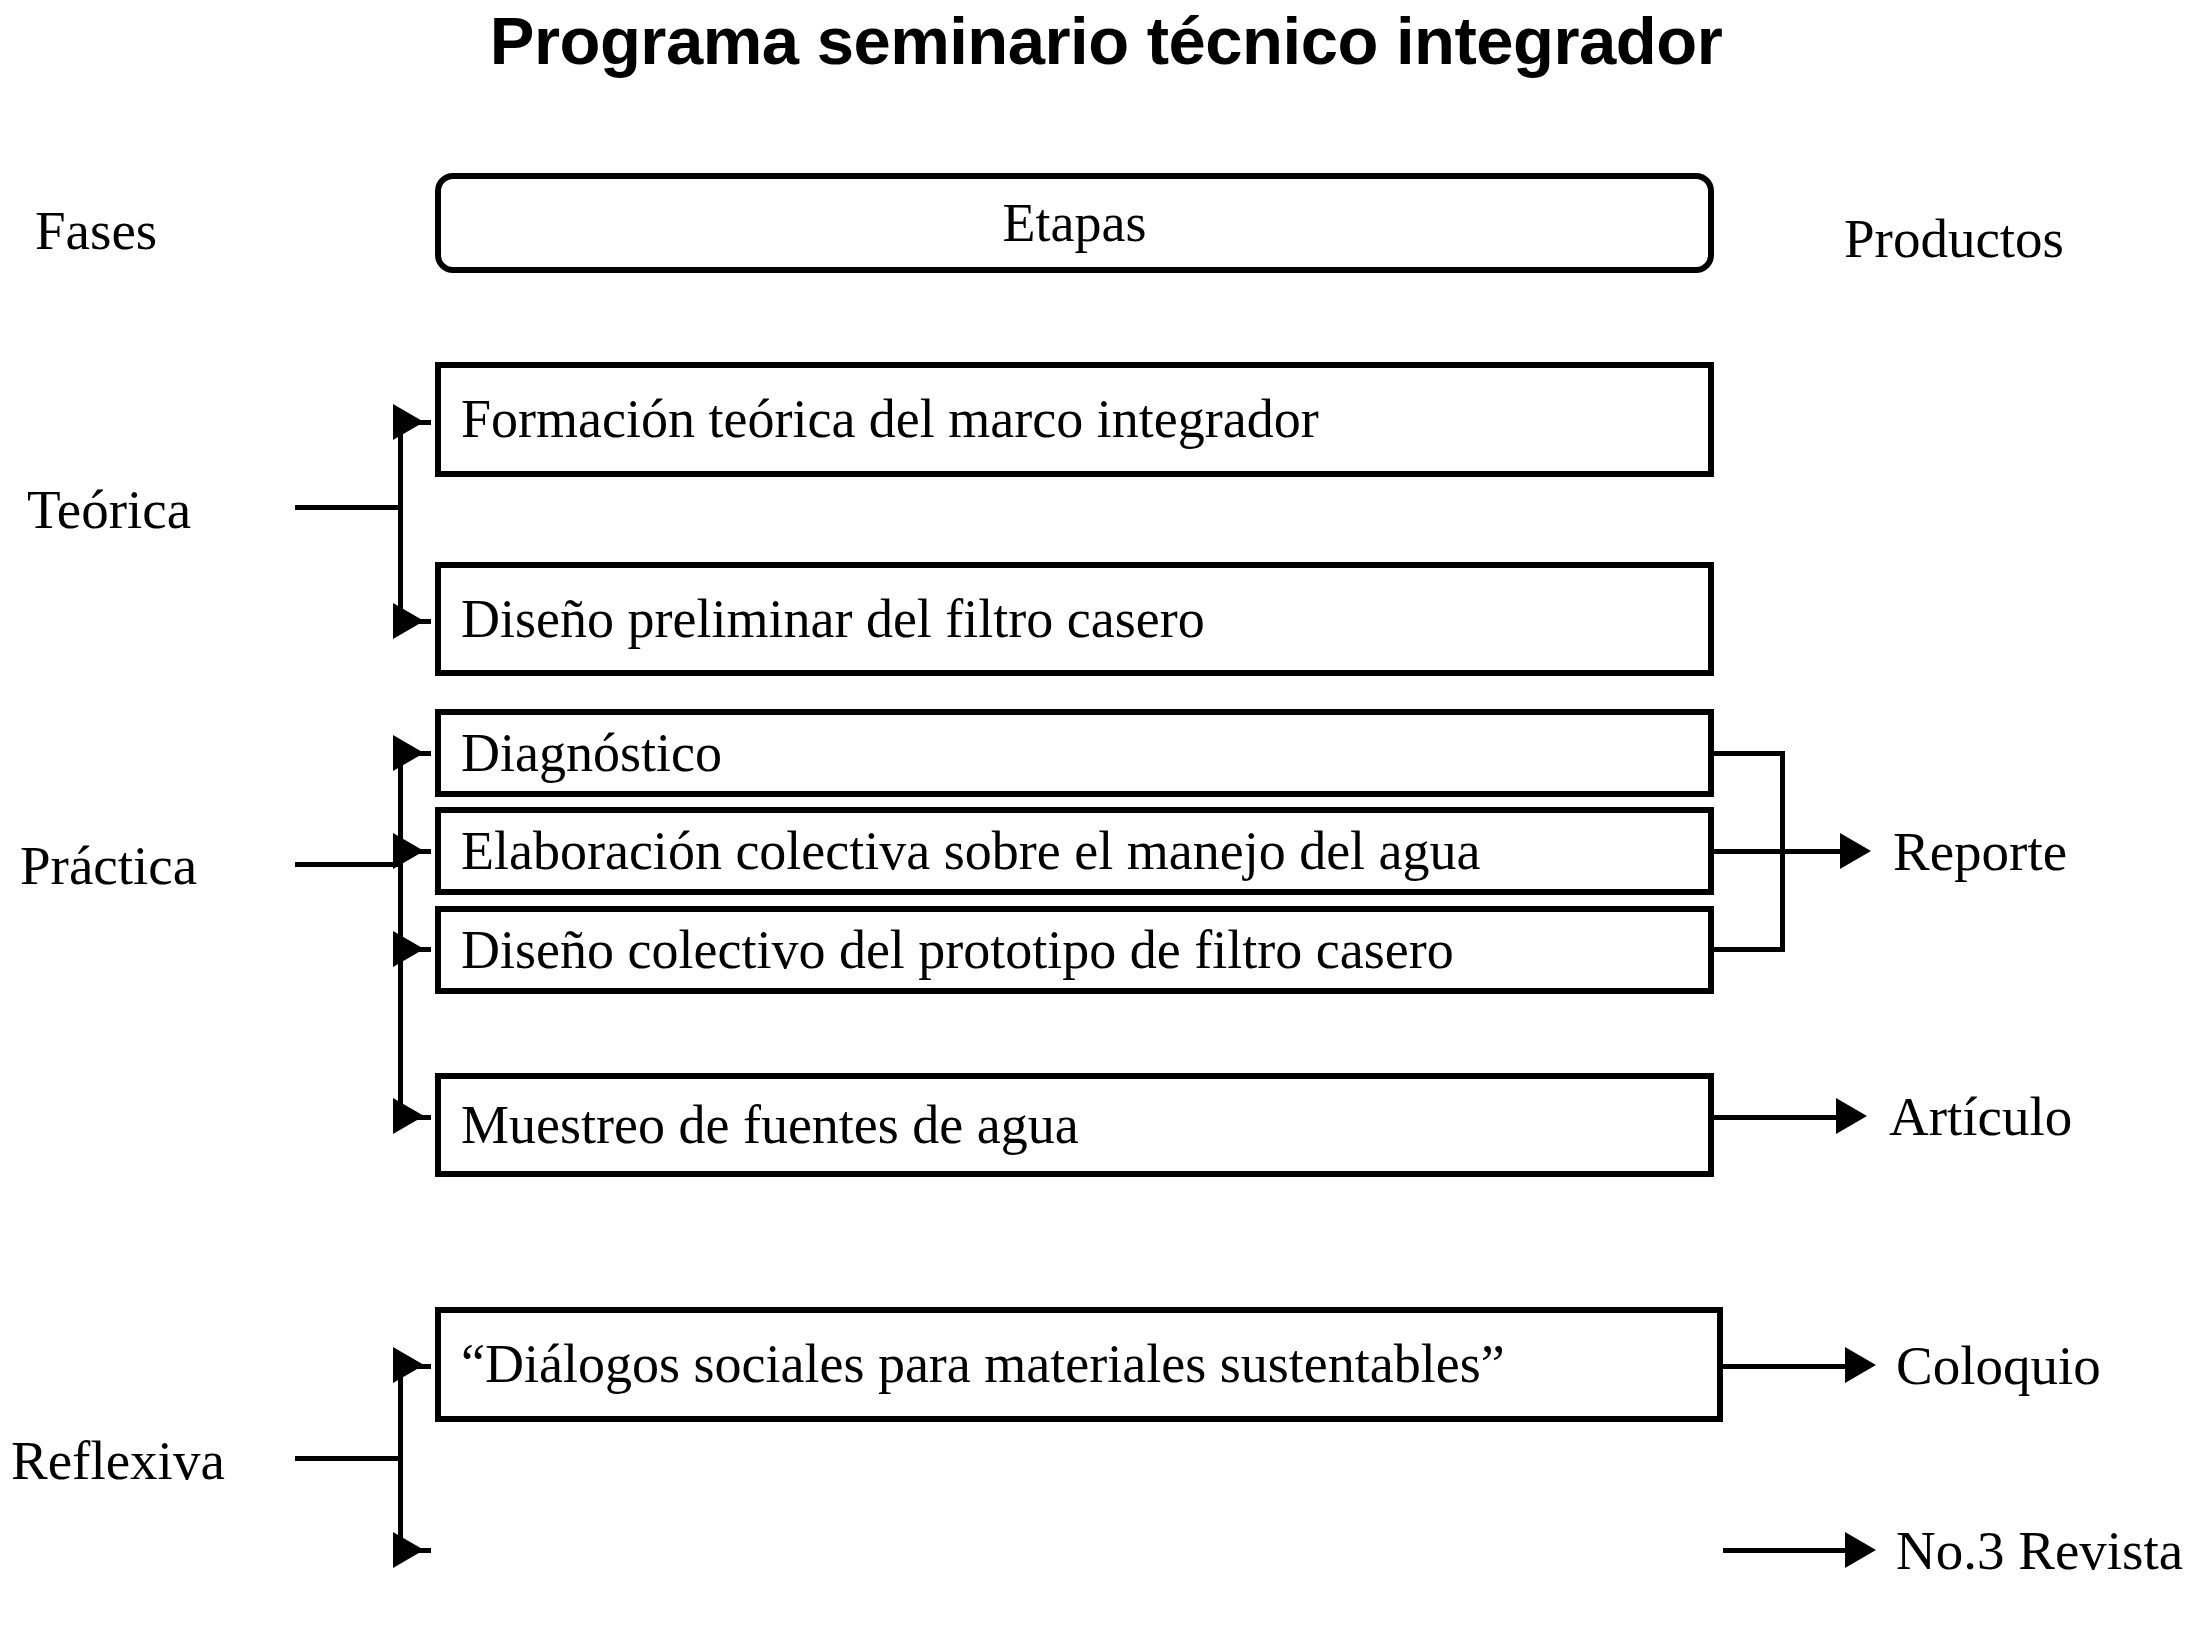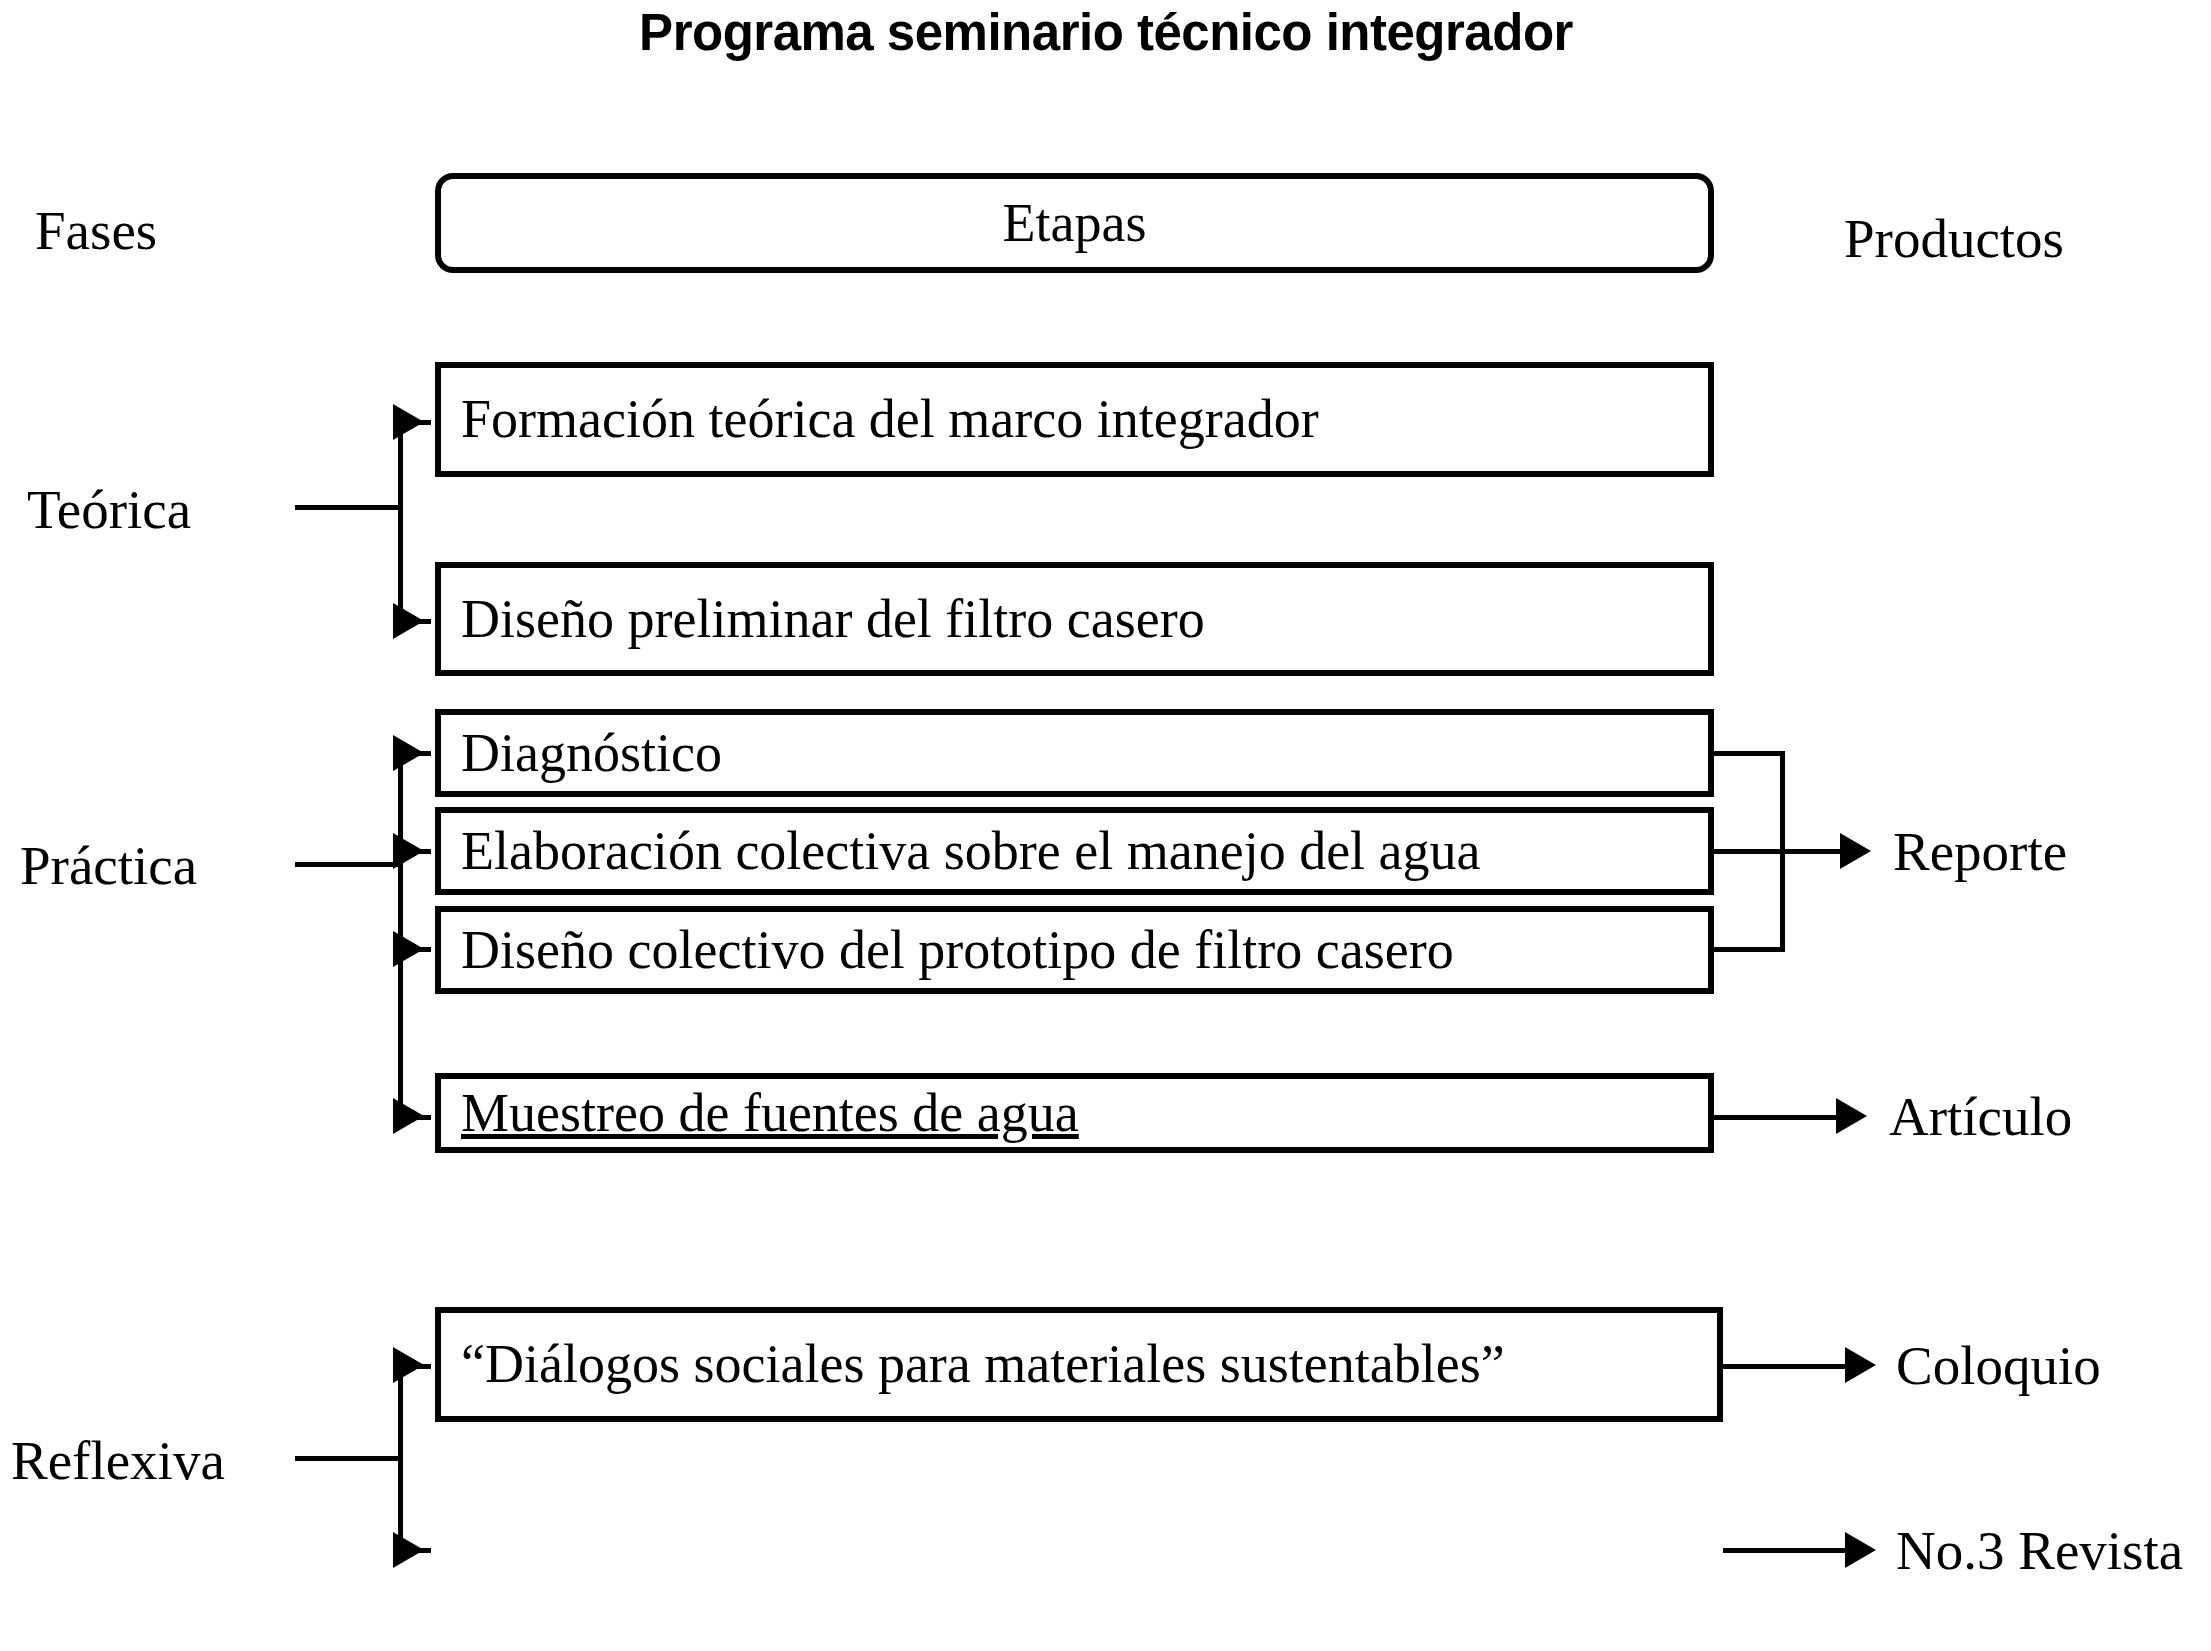--- a/index.html
+++ b/index.html
@@ -11,21 +11,21 @@
     -webkit-font-smoothing:antialiased;
   }
   #stage{position:absolute;left:0;top:0;width:2212px;height:1652px;}
 
   
   .title{
     position:absolute;left:0;top:7.3px;width:2212px;
     text-align:center;
     font-family:"Liberation Sans","DejaVu Sans",sans-serif;
     font-weight:bold;
-    font-size:51px;
+    font-size:67px;
     letter-spacing:-0.5px;
     line-height:1.0;
     white-space:nowrap;
   }
 
   
   .box{
     position:absolute;
     border:6.4px solid #000000;
     background:#ffffff;
@@ -115,21 +115,21 @@
   </div>
 
   <div class="box" style="left:435px;top:906px;width:1279px;height:88px;">
     <span class="box-label">Diseño colectivo del prototipo de filtro casero</span>
   </div>
 
   <div class="box" style="left:435px;top:807px;width:1279px;height:88px;">
     <span class="box-label">Elaboración colectiva sobre el manejo del agua</span>
   </div>
 
-  <div class="box" style="left:435px;top:1073px;width:1279px;height:80px;text-decoration:underline;">
+  <div class="box" style="left:435px;top:1073px;width:1279px;height:104px;">
     <span class="box-label">Muestreo de fuentes de agua</span>
   </div>
 
   <div class="hline" style="left:1714px;top:751px;width:71px;"></div>
   <div class="hline" style="left:1714px;top:849px;width:71px;"></div>
   <div class="hline" style="left:1714px;top:947px;width:71px;"></div>
   <div class="vline" style="left:1780px;top:751px;height:201px;"></div>
   <div class="hline" style="left:1780px;top:849px;width:65px;"></div>
   <div class="arrow" style="left:1840px;top:833px;"></div>
 

